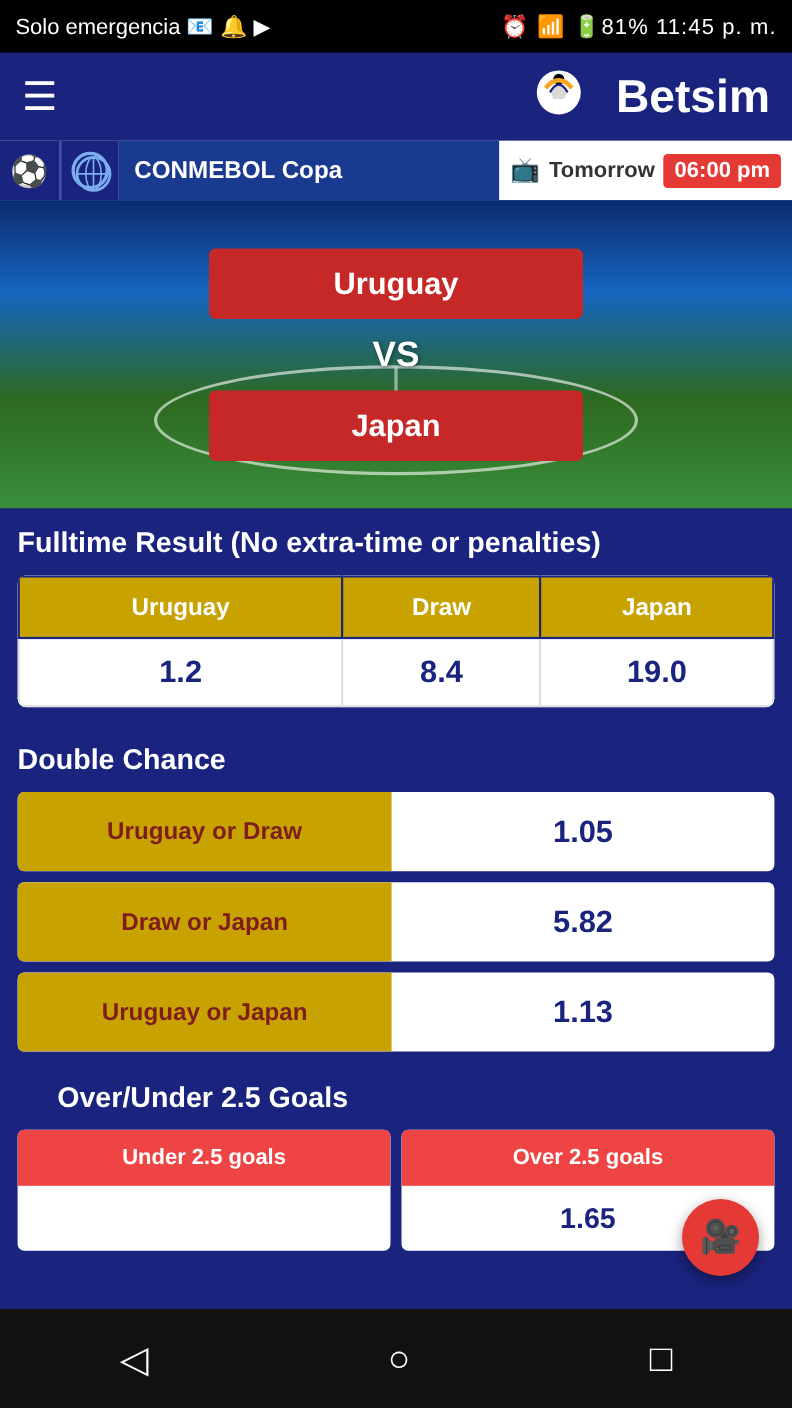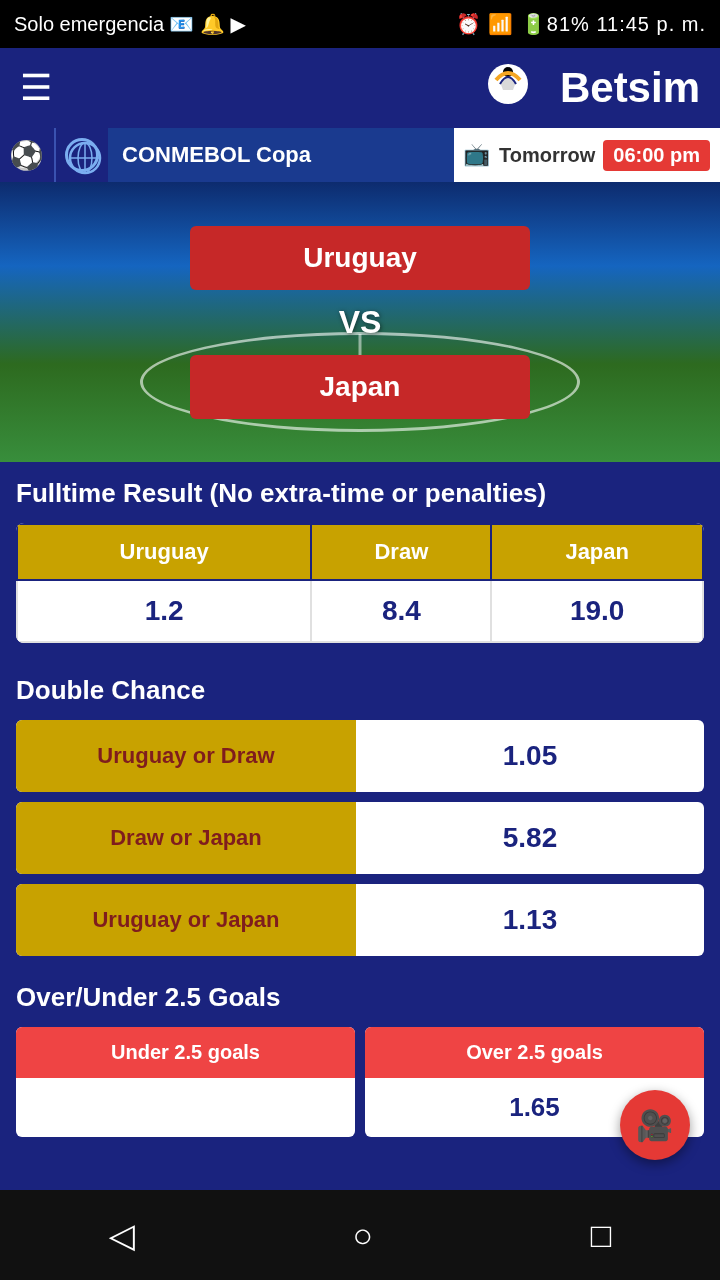--- a/index.html
+++ b/index.html
@@ -286,20 +286,21 @@
     
     .over-under-section {
       background: #1a237e;
       padding: 16px 16px 0 16px;
     }
     .ou-title {
       color: #fff;
       font-size: 26px;
       font-weight: bold;
       margin-bottom: 14px;
+      margin-left: 36px;
     }
     .ou-row {
       display: flex;
       gap: 10px;
       padding-bottom: 10px;
     }
     .ou-item {
       flex: 1;
       background: #fff;
       border-radius: 6px;

